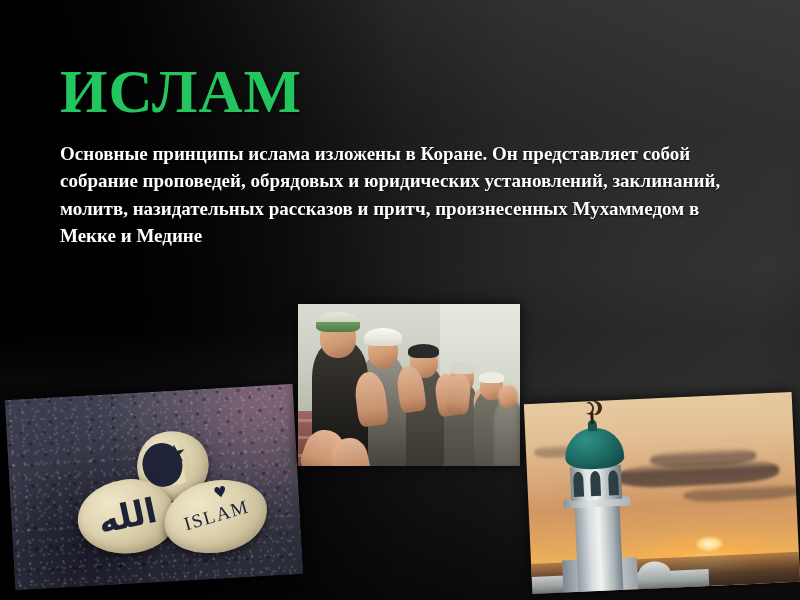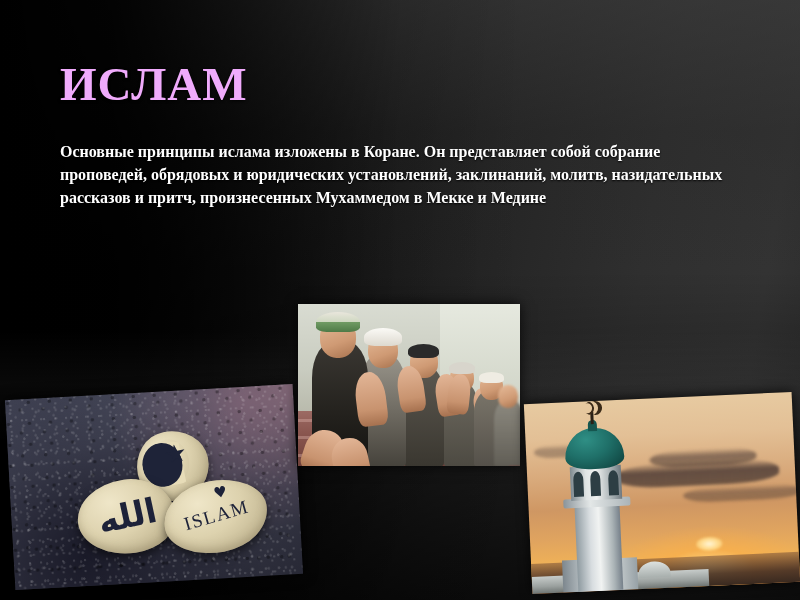--- a/index.html
+++ b/index.html
@@ -56,35 +56,35 @@
         rgba(255,255,255,0.00) 0%,
         rgba(255,255,255,0.035) 45%,
         rgba(255,255,255,0.00) 100%);
   }
 
   
   .title {
     position: absolute;
     left: 60px;
     top: 60px;
-    font-size: 47px;
+    font-size: 61px;
     font-weight: bold;
-    color: #f0abfc;
+    color: #22c55e;
     letter-spacing: 1px;
     line-height: 1.05;
     text-shadow: 0 1px 3px rgba(0,0,0,0.9);
     white-space: nowrap;
     font-family: Liberation Serif, serif;
   }
   .body-text {
     position: absolute;
     left: 60px;
     top: 140px;
     width: 680px;
-    font-size: 16px;
+    font-size: 19px;
     font-weight: bold;
     color: #ffffff;
     line-height: 1.44;
     text-shadow: 0 1px 2px rgba(0,0,0,0.95);
   }
 
   
   .photo {
     position: absolute;
     overflow: hidden;

